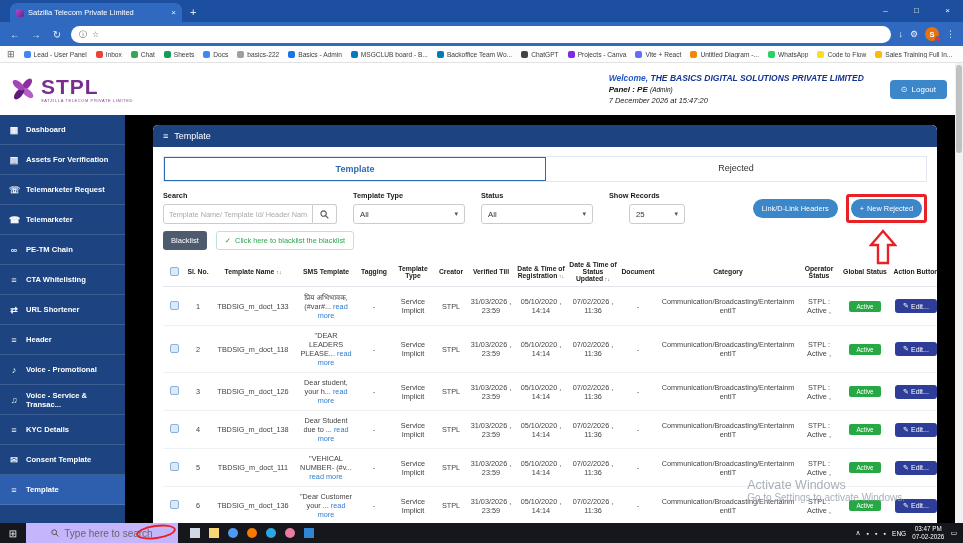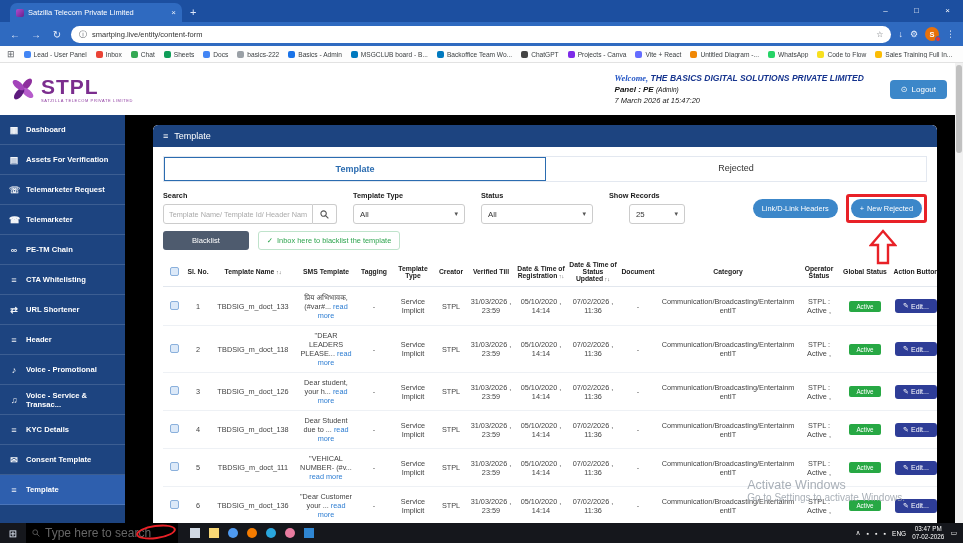--- a/index.html
+++ b/index.html
@@ -37,21 +37,21 @@
 
   
   .app { height: 460px; display: flex; flex-direction: column; background: #000000; }
   .app-header { height: 52px; background: #fff; display: flex; align-items: center; flex-shrink: 0; }
   .logo { width: 140px; padding-left: 10px; display: flex; align-items: center; gap: 5px; }
   .logo-txt { line-height: 1; }
   .logo-name { font-size: 21px; font-weight: bold; color: #7b2d8e; letter-spacing: 1px; }
   .logo-cap { font-size: 4px; color: #8e3aa0; letter-spacing: .6px; margin-top: 2px; }
   .welcome { margin-left: auto; font-style: italic; margin-right: 26px; line-height: 1.45; }
   .welcome-l1 { font-size: 8.5px; font-weight: bold; }
-  .welcome-l1 .w { color: #2456c5; font-family: Liberation Serif, serif; } .welcome-l1 .c { color: #16348e; }
+  .welcome-l1 .w { color: #2456c5; } .welcome-l1 .c { color: #16348e; }
   .welcome-l2 { font-size: 8px; font-weight: bold; color: #111; }
   .welcome-l2 .role { font-size: 6.5px; font-weight: normal; }
   .welcome-l3 { font-size: 7.5px; color: #222; }
   .logout-btn { background: #3c87c9; color: #fff; border: none; border-radius: 4px; font-size: 8px;
                 padding: 5px 11px; margin-right: 16px; display: flex; align-items: center; gap: 4px; cursor: pointer; }
 
   .app-body { flex: 1; display: flex; min-height: 0; }
   .sidebar { width: 125px; background: #1d4480; flex-shrink: 0; }
   .side-item { display: flex; align-items: center; gap: 7px; height: 30px; padding: 0 9px; color: #fff;
                font-size: 7.6px; font-weight: bold; border-bottom: 1px solid rgba(255,255,255,.14); cursor: pointer; }
@@ -80,21 +80,21 @@
             display: flex; align-items: center; justify-content: space-between; padding: 6px 6px; cursor: pointer; background: #fff; text-align: center; }
   .select.small { width: 56px; margin-left: 20px; }
   .select .arr { color: #555; font-size: 7px; }
   .filter-actions { margin-left: auto; display: flex; align-items: center; gap: 8px; padding-bottom: 1px; }
   .btn-pill { background: #3c87c9; color: #fff; border: none; border-radius: 10px; font-size: 7.4px;
               padding: 5px 9px; display: flex; align-items: center; gap: 3px; cursor: pointer; white-space: nowrap; }
   .annot-box { border: 3px solid #e82127; border-radius: 3px; padding: 2px; }
   .annot-arrow { position: absolute; right: 30px; top: 38px; z-index: 6; }
 
   .blacklist-row { display: flex; align-items: center; gap: 9px; margin-bottom: 7px; }
-  .btn-dark { background: #4e5b6e; color: #fff; border: none; border-radius: 3px; font-size: 7.6px; padding: 5px 29px; cursor: pointer; }
+  .btn-dark { background: #4e5b6e; color: #fff; border: none; border-radius: 3px; font-size: 7.6px; padding: 5px 8px; cursor: pointer; }
   .hint-green { color: #2da44e; font-size: 7.4px; border: 1px solid #bfe3cb; border-radius: 3px;
                 padding: 4px 8px; display: flex; align-items: center; gap: 4px; background: #fff; cursor: pointer; }
 
   table.tbl { width: 100%; border-collapse: collapse; table-layout: fixed; }
   .tbl th { font-size: 6.8px; font-weight: bold; color: #1a1a1a; padding: 4px 2px; text-align: center;
             vertical-align: middle; border-bottom: 1px solid #e2e7ee; }
   .tbl td { font-size: 7.3px; color: #444; padding: 5px 3px; text-align: center; vertical-align: middle;
             border-bottom: 1px solid #eef1f5; word-wrap: break-word; min-height: 36px; }
   .tbl .sort { font-size: 5.5px; color: #555; cursor: pointer; }
   .cb { display: inline-block; width: 9px; height: 9px; border: 1px solid #8ab0dc; background: #dce9f8; border-radius: 2px; cursor: pointer; }
@@ -104,22 +104,22 @@
   .btn-edit { background: #2e3d97; color: #fff; border: none; border-radius: 3px; font-size: 7px;
               padding: 3px 8px; cursor: pointer; display: inline-flex; align-items: center; gap: 2px; }
 
   .watermark { position: absolute; right: 58px; bottom: 40px; color: #9aa2ab; opacity: .85; text-align: left; pointer-events: none; }
   .watermark .l1 { font-size: 12.5px; }
   .watermark .l2 { font-size: 10px; }
 
   
   .taskbar { height: 20px; background: #15171c; display: flex; align-items: center; color: #fff; position: relative; }
   .start { width: 26px; text-align: center; font-size: 10px; color: #e8f0fe; cursor: pointer; }
-  .tsearch { width: 152px; height: 20px; background: #000000; color: #666; font-size: 12px;
-             display: flex; align-items: center; gap: 5px; padding: 0 6px; cursor: pointer; }
+  .tsearch { width: 152px; height: 20px; background: #c4b5fd; color: #666; font-size: 10px;
+             display: flex; align-items: center; gap: 5px; padding: 0 6px; cursor: pointer; justify-content: center; }
   .task-icons { display: flex; align-items: center; gap: 9px; margin-left: 12px; }
   .ticon { width: 10px; height: 10px; display: inline-block; cursor: pointer; }
   .tray { margin-left: auto; display: flex; align-items: center; gap: 6px; padding-right: 6px; font-size: 6.5px; }
   .tray-glyph { font-size: 7px; color: #eee; cursor: pointer; }
   .clock { text-align: center; line-height: 1.25; font-size: 6.3px; cursor: pointer; }
 
   .annot-ellipse { position: absolute; left: 136px; top: 525px; width: 40px; height: 14px;
                    border: 2px solid #e82127; border-radius: 50%; transform: rotate(-8deg); z-index: 50; pointer-events: none; }
 
   .scrollbar { position: absolute; right: 0; top: 63px; bottom: 20px; width: 8px; background: #f1f1f1; }
@@ -143,21 +143,20 @@
       <span class="win-btn close">×</span>
     </div>
   </div>
 
   <div class="toolbar">
     <span class="nav-ic">←</span>
     <span class="nav-ic">→</span>
     <span class="nav-ic">↻</span>
     <div class="url-pill">
       <span class="pill-ic">ⓘ</span>
-      <span class="url-text">smartping.live/entity/content-form</span>
       <span class="pill-ic">☆</span>
     </div>
     <span class="tool-ic">↓</span>
     <span class="tool-ic">⚙</span>
     <span class="avatar">
       <span>S</span>
       <span class="avatar-badge"></span>
     </span>
     <span class="tool-ic">⋮</span>
   </div>
@@ -251,21 +250,21 @@
       </div>
       <div class="welcome">
         <div class="welcome-l1">
           <span class="w">Welcome,</span>
           <span class="c">THE BASICS DIGITAL SOLUTIONS PRIVATE LIMITED</span>
         </div>
         <div class="welcome-l2">
           <span>Panel : PE</span>
           <span class="role">(Admin)</span>
         </div>
-        <div class="welcome-l3">7 March 2026 at 15:47:20</div>
+        <div class="welcome-l3">7 December 2026 at 15:47:20</div>
       </div>
       <button class="logout-btn">
         <span>⊙</span>
         <span>Logout</span>
       </button>
     </div>
 
     <div class="app-body">
       <div class="sidebar">
         <div>
@@ -382,21 +381,21 @@
               </div>
               <svg class="annot-arrow" width="28" height="36" viewBox="0 0 28 36">
                 <path d="M14 2 L26 16 L19 16 L19 34 L9 34 L9 16 L2 16 Z" fill="#ffffff" stroke="#e82127" stroke-width="2.4"></path>
               </svg>
             </div>
 
             <div class="blacklist-row">
               <button class="btn-dark">Blacklist</button>
               <div class="hint-green">
                 <span>✓</span>
-                <span>Inbox here to blacklist the template</span>
+                <span>Click here to blacklist the blacklist</span>
               </div>
             </div>
 
             <table class="tbl">
               <colgroup>
                 <col style="width:22px">
                   <col style="width:26px">
                   <col style="width:84px">
                   <col style="width:62px">
                 <col style="width:34px">

